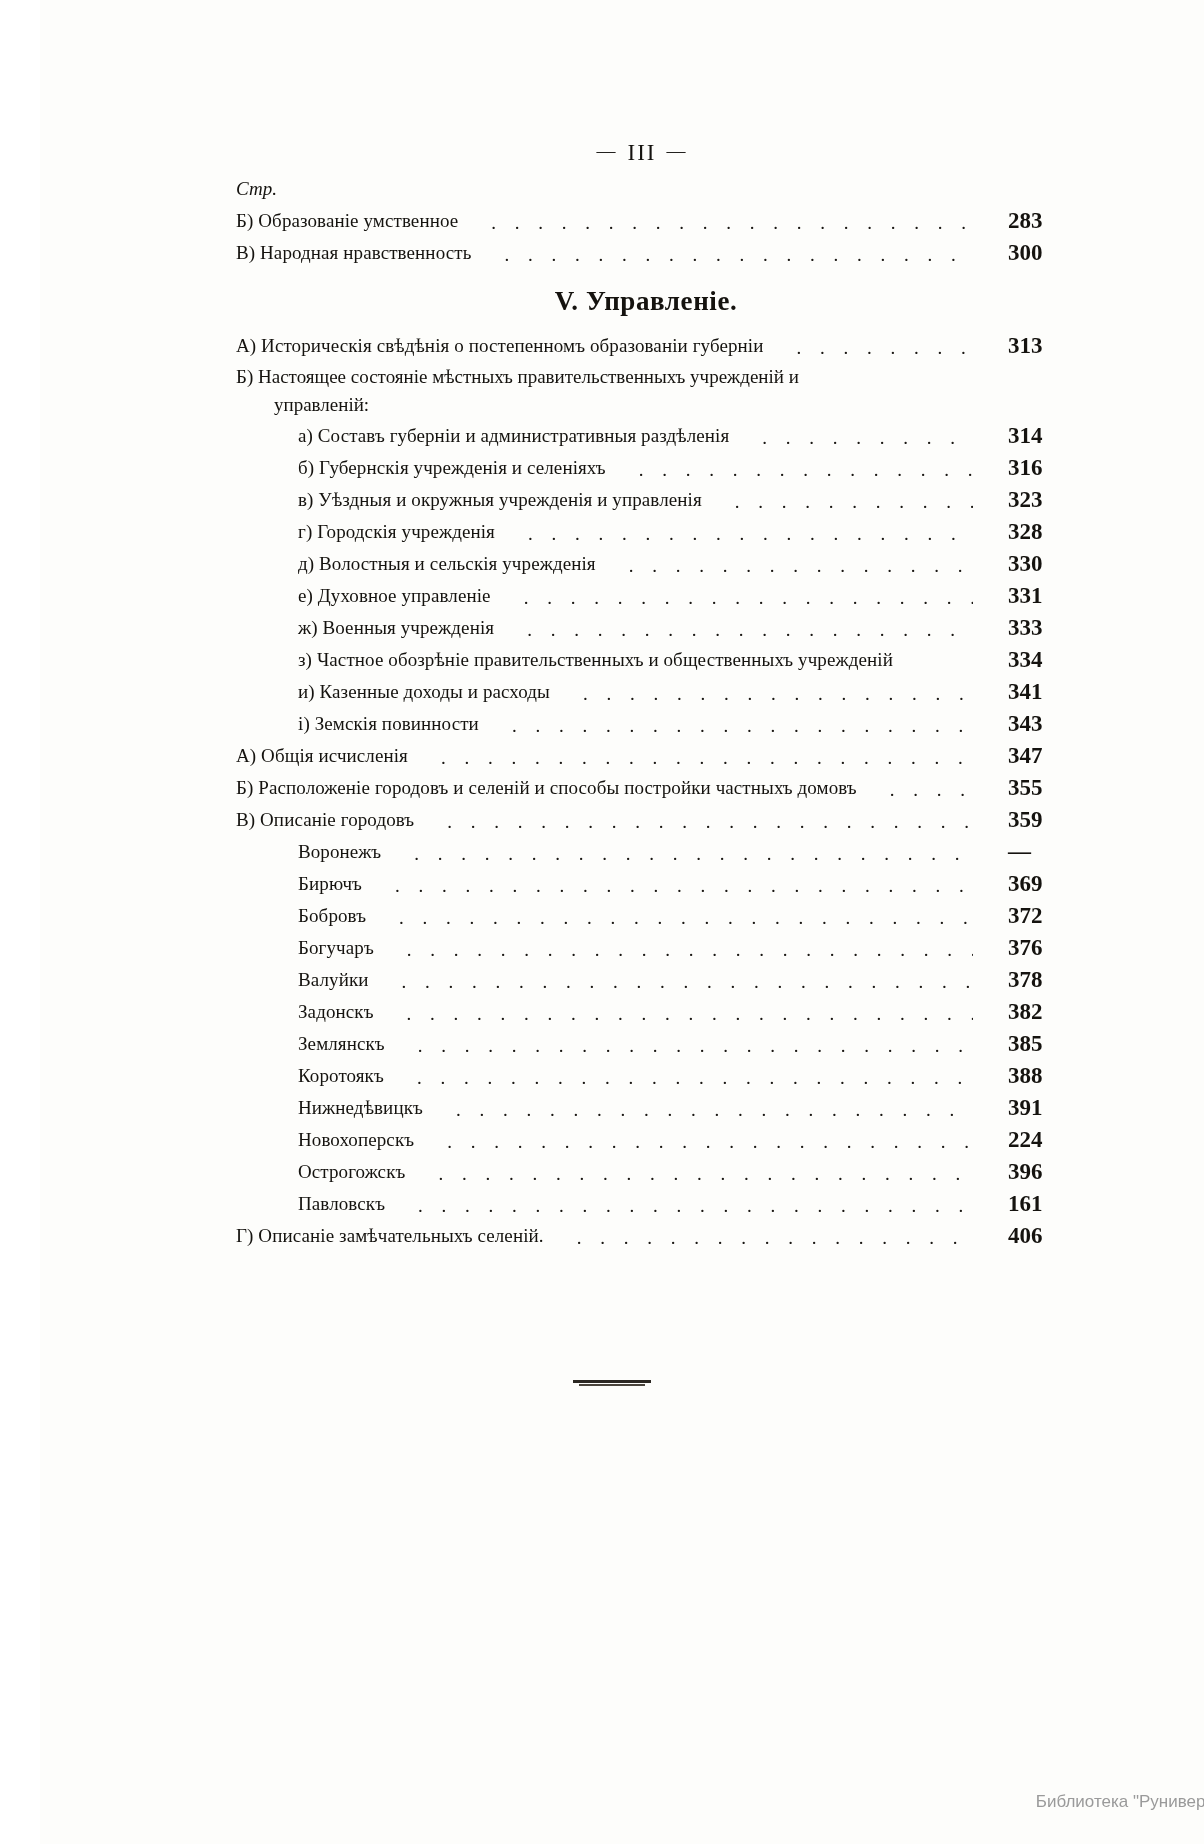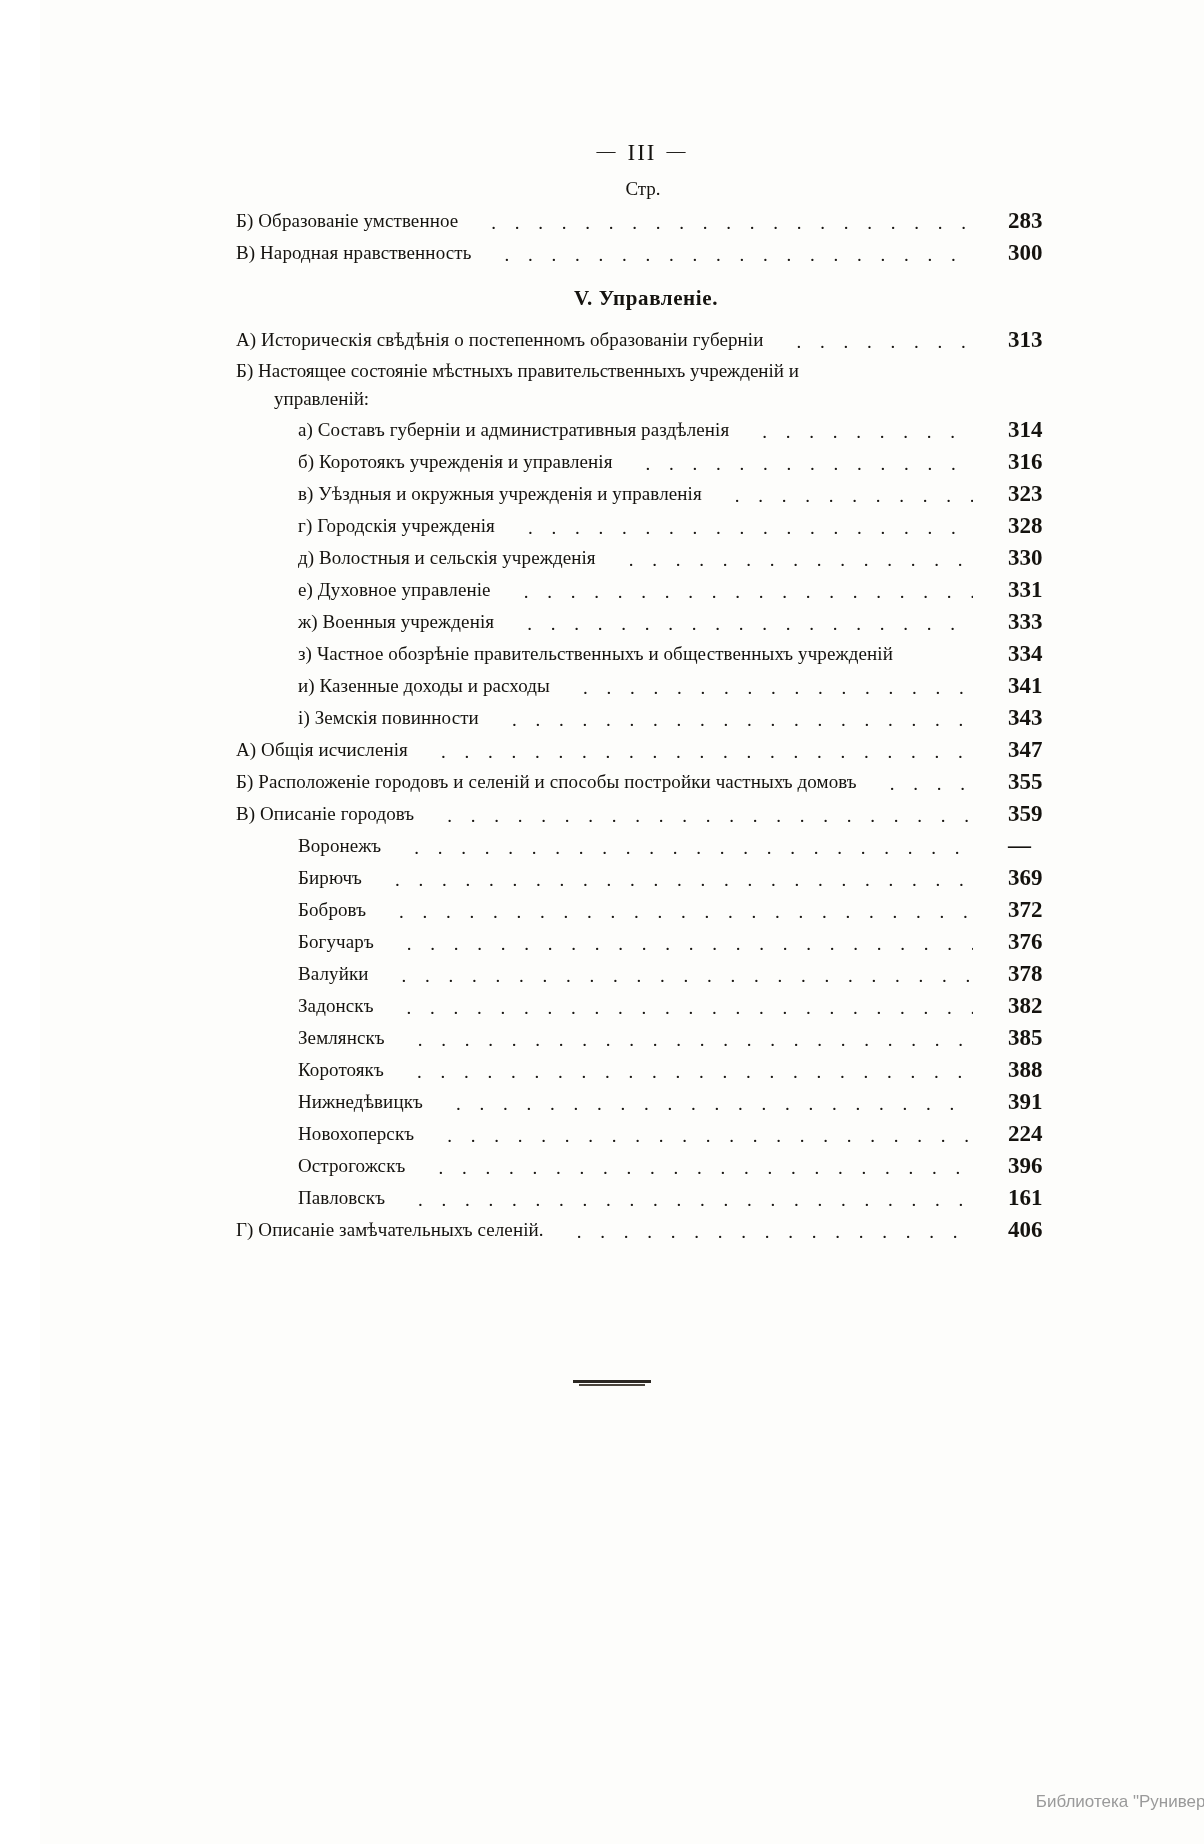--- a/index.html
+++ b/index.html
@@ -39,25 +39,26 @@
     font-size: 19px;
     vertical-align: 3px;
   }
   .content {
     position: absolute;
     left: 196px;
     top: 178px;
     width: 820px;
   }
   .str-label {
-    text-align: center;
+    text-align: left;
     font-size: 19px;
     padding-right: 6px;
     margin-bottom: 6px;
     font-family: "Liberation Serif", serif;
+    font-style: italic;
   }
   .row {
     display: flex;
     align-items: flex-end;
     font-size: 19px;
     line-height: 30px;
     margin-bottom: 2px;
     white-space: nowrap;
     gap: 25px;
   }
@@ -94,21 +95,21 @@
     margin-bottom: 2px;
   }
   .plain-line {
     font-size: 19px;
     line-height: 28px;
     margin-bottom: 0px;
   }
   .section-title {
     text-align: center;
     font-weight: bold;
-    font-size: 21px;
+    font-size: 27px;
     margin: 18px 0 14px 0;
     letter-spacing: 0.6px;
     font-family: "Liberation Serif", serif;
   }
   .section-title.big {
     font-size: 27px;
     margin: 22px 0 14px 0;
   }
   .rule {
     position: absolute;
@@ -178,21 +179,21 @@
 
       <div class="plain-line">Б) Настоящее состояніе мѣстныхъ  правительственныхъ  учрежденій  и</div>
       <div class="cont-line">управленій:</div>
 
       <div class="row indent-b">
         <span class="label">а) Составъ губерніи и административныя раздѣленія</span>
         <span class="leader">. . . . . . . . . . . . . . . . . . . . . . . . . . . . . . . . . . . . . . . . . . . . . . . . . . . . . .</span>
         <span class="pg">314</span>
       </div>
       <div class="row indent-b">
-        <span class="label">б) Коротоякъ учрежденія и управленія</span>
+        <span class="label">б) Губернскія учрежденія и селеніяхъ</span>
         <span class="leader">. . . . . . . . . . . . . . . . . . . . . . . . . . . . . . . . . . . . . . . . . . . . . . . . . . . . . .</span>
         <span class="pg">316</span>
       </div>
       <div class="row indent-b">
         <span class="label">в) Уѣздныя и окружныя учрежденія и управленія</span>
         <span class="leader">. . . . . . . . . . . . . . . . . . . . . . . . . . . . . . . . . . . . . . . . . . . . . . . . . . . . . .</span>
         <span class="pg">323</span>
       </div>
       <div class="row indent-b">
         <span class="label">г) Городскія учрежденія</span>

